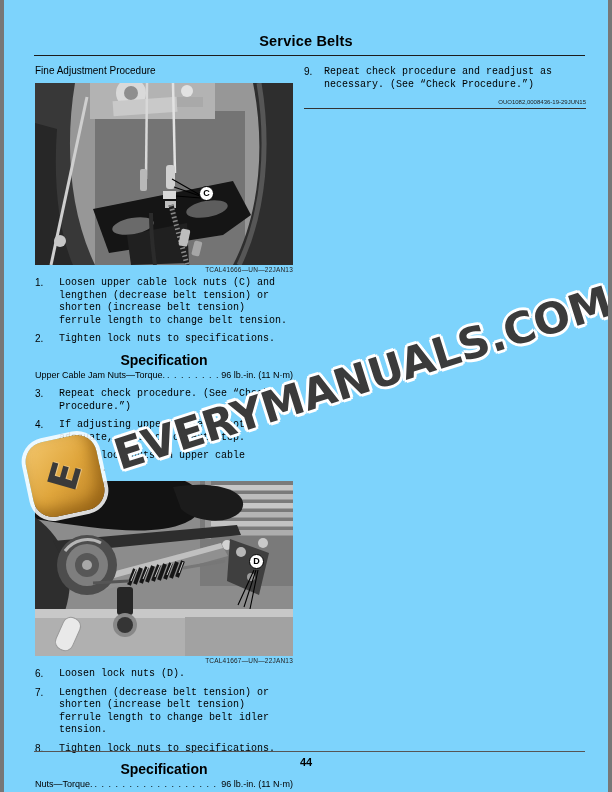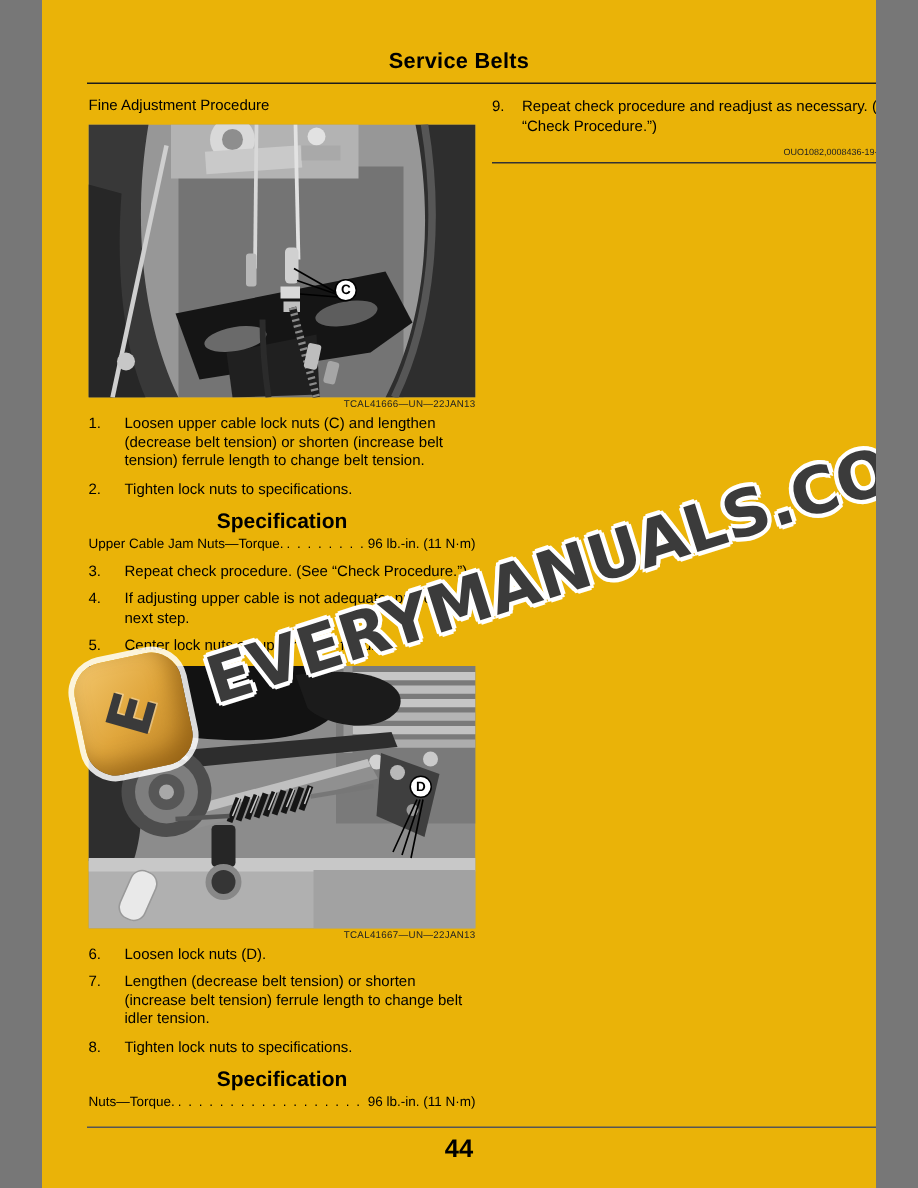--- a/index.html
+++ b/index.html
@@ -1,46 +1,46 @@
 <!DOCTYPE html>
 <html><head>
 <meta charset="utf-8">
 <style>
   * { margin:0; padding:0; box-sizing:border-box; }
   body { background:#777; font-family:"Liberation Sans", sans-serif; }
-  .page { position:relative; width:556px; height:792px; background:#eab308; color:#000; overflow:hidden; margin:0 auto; }
+  .page { position:relative; width:604px; height:792px; background:#7dd3fc; color:#000; overflow:hidden; margin:0 auto; }
 
   .title { position:absolute; top:33px; left:0; right:0; text-align:center; font-size:14.5px; font-weight:bold; letter-spacing:0.2px; }
   .title-rule { position:absolute; top:55px; left:30px; width:551px; border-top:1.8px solid #1c1c1c; }
 
   .col-left  { position:absolute; left:31px;  top:65px; width:258px; }
   .col-right { position:absolute; left:300px; top:66px; width:282px; }
 
   .section-heading { font-size:10px; font-weight:normal; margin-bottom:7px; }
 
   .figure { position:relative; width:258px; }
   .figure svg { display:block; }
   .caption { font-size:6.5px; color:#222; text-align:right; margin-top:1px; letter-spacing:0.2px; }
 
   .steps { margin-top:4px; }
   .step { display:flex; font-size:10px; line-height:12.5px; margin-bottom:6px; }
   .step .num { flex:0 0 24px; }
   .col-right .step .num { flex:0 0 20px; }
-  .step .text { flex:1; }
+  .step .text { flex:1;font-family:Liberation Mono, monospace; }
 
   .spec { margin:2px 0 7px 0; }
   .spec-heading { text-align:center; font-weight:bold; font-size:14px; margin-bottom:2px; }
   .spec-line { display:flex; align-items:flex-start; font-size:9px; line-height:11.5px; }
   .spec-label, .spec-value { white-space:nowrap; }
   .spec-dots { flex:1; overflow:hidden; white-space:nowrap; margin:0 2px; letter-spacing:1px; }
 
   .doc-code { text-align:right; font-size:6px; color:#222; margin-top:8px; padding-bottom:3px; border-bottom:1.2px solid #333; }
 
   .footer-rule { position:absolute; top:751px; left:30px; width:551px; border-top:1.2px solid #555; }
-  .page-number { position:absolute; top:756px; left:0; right:0; text-align:center; font-size:17px; font-weight:bold; }
+  .page-number { position:absolute; top:756px; left:0; right:0; text-align:center; font-size:11px; font-weight:bold; }
 
   .callout { position:absolute; width:15px; height:15px; border:1.5px solid #000; border-radius:50%;
              background:#fff; font-size:9px; font-weight:bold; text-align:center; line-height:13px; z-index:3; }
   .callout-c { left:164px; top:103px; }
   .callout-d { left:214px; top:73px; }
 
   .watermark { position:absolute; left:104px; top:432px; z-index:6; white-space:nowrap;
                transform:rotate(-17.5deg); transform-origin:0 0;
                font-family:"DejaVu Sans", sans-serif; font-weight:bold; font-size:43px;
                letter-spacing:0px; color:#3b3b3b;

